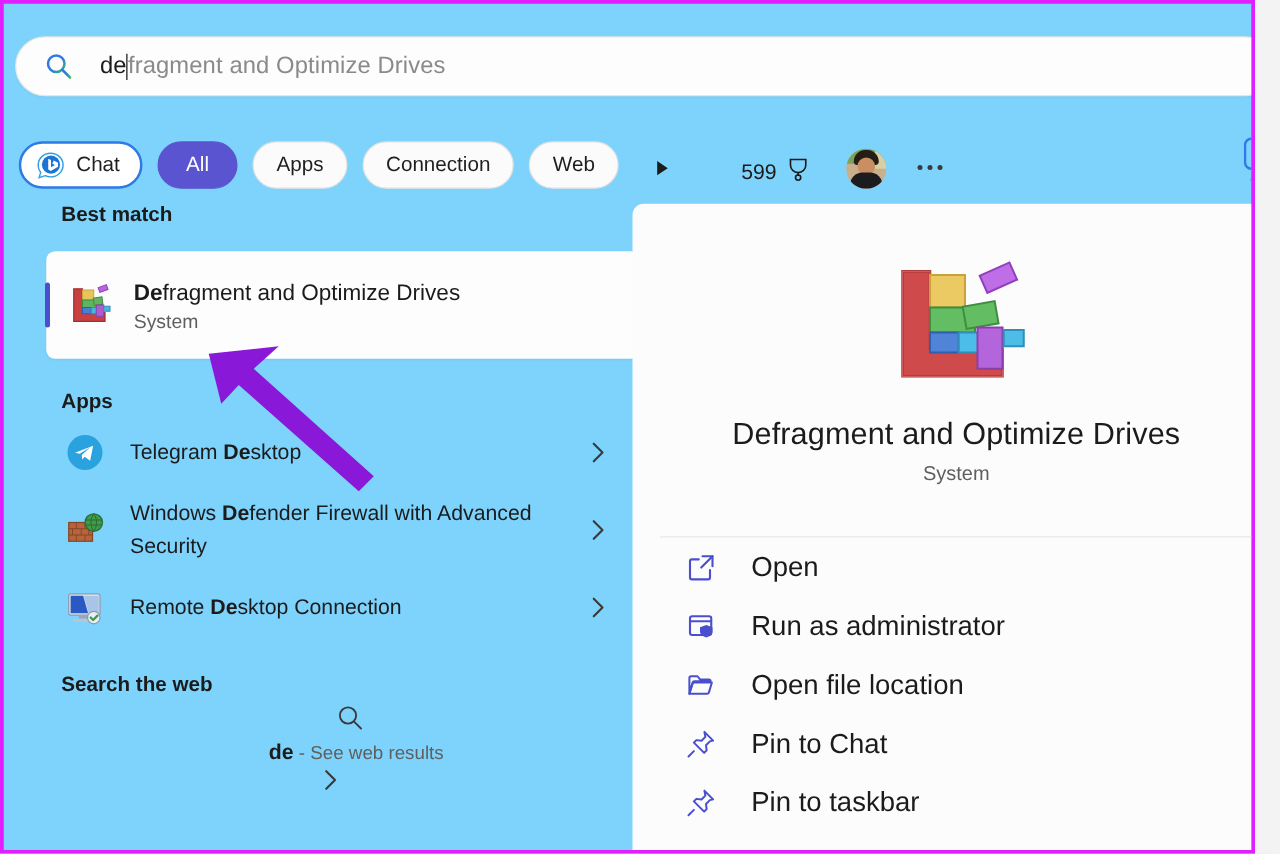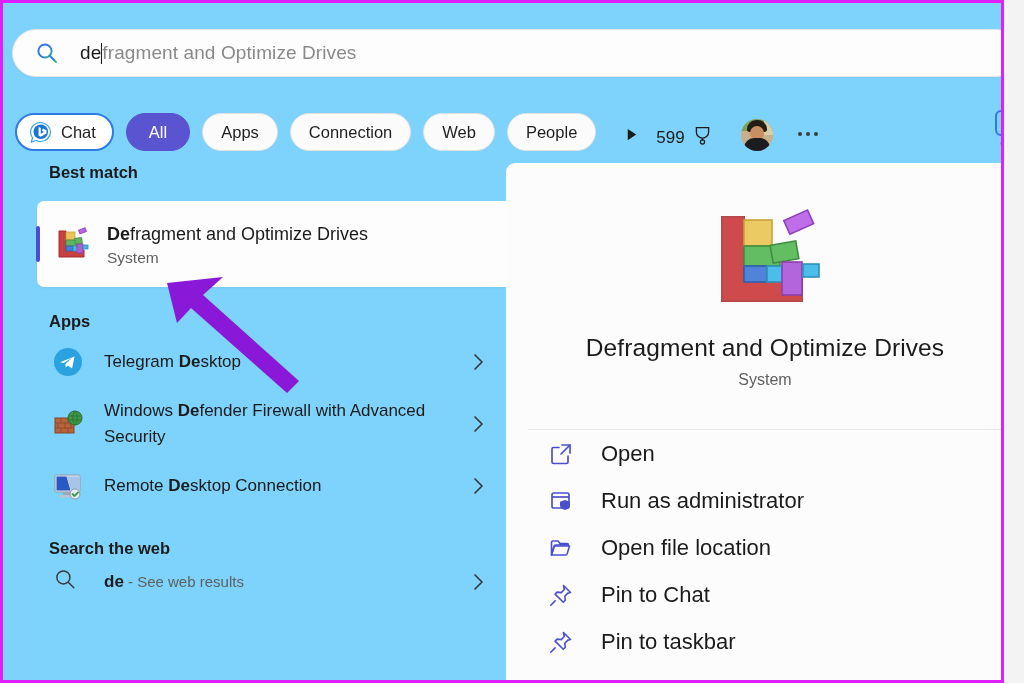--- a/index.html
+++ b/index.html
@@ -71,21 +71,21 @@
     border-color: #5a54d1;
     color: #ffffff;
     padding: 0 22px;
   }
   .arrow-btn {
     width: 34px; height: 34px; margin-right: 8px; margin-left: 6px;
     display: flex; align-items: center; justify-content: center;
   }
   .rewards {
     display: flex; align-items: center; gap: 7px;
-    margin-right: 28px;
+    margin-left: 38px; margin-right: 28px;
     font-size: 17px; color: #1b1b1b;
   }
   .avatar {
     width: 32px; height: 32px; border-radius: 50%;
     overflow: hidden; flex: none;
     background: #c9b08a;
     position: relative;
   }
   .avatar .hair { position: absolute; left: 6px; top: 1px; width: 20px; height: 12px; background: #241c16; border-radius: 10px 10px 3px 3px; }
   .avatar .face { position: absolute; left: 9px; top: 7px; width: 14px; height: 14px; background: #c98f63; border-radius: 50%; }
@@ -142,21 +142,21 @@
     border-radius: 7px;
   }
   .list-icon { width: 30px; height: 30px; flex: none; margin-left: 16px; }
   .list-label {
     margin-left: 21px; font-size: 17px; color: #1b1b1b;
     line-height: 26px; flex: 1;
   }
   .list-label b { font-weight: bold; }
   .chev { width: 24px; height: 24px; margin-right: 22px; flex: none; }
   .web-head { margin-top: 22px; }
-  .web-row { min-height: 48px; }
+  .web-row { min-height: 48px; flex-direction: column; }
   .web-label { margin-left: 21px; font-size: 17px; color: #1b1b1b; flex: 1; }
   .web-label b { font-weight: bold; font-size: 17px; }
   .web-label span.sub { color: #5f5f5f; font-size: 15px; }
 
   
   .preview {
     position: absolute; left: 503px; top: 160px;
     width: 518px; height: 520px;
     background: #fcfcfd;
     border-top-left-radius: 9px;
@@ -234,23 +234,20 @@
     </div>
     <div class="pill">
       <span>Apps</span>
     </div>
     <div class="pill">
       <span>Connection</span>
     </div>
     <div class="pill">
       <span>Web</span>
     </div>
-    <div class="pill">
-      <span>People</span>
-    </div>
 
     <div class="arrow-btn">
       <svg viewBox="0 0 16 16" width="15" height="15">
         <path d="M4 2l9 6-9 6z" fill="#1b1b1b"></path>
       </svg>
     </div>
 
     <div class="rewards">
       <span>599</span>
       <span>

